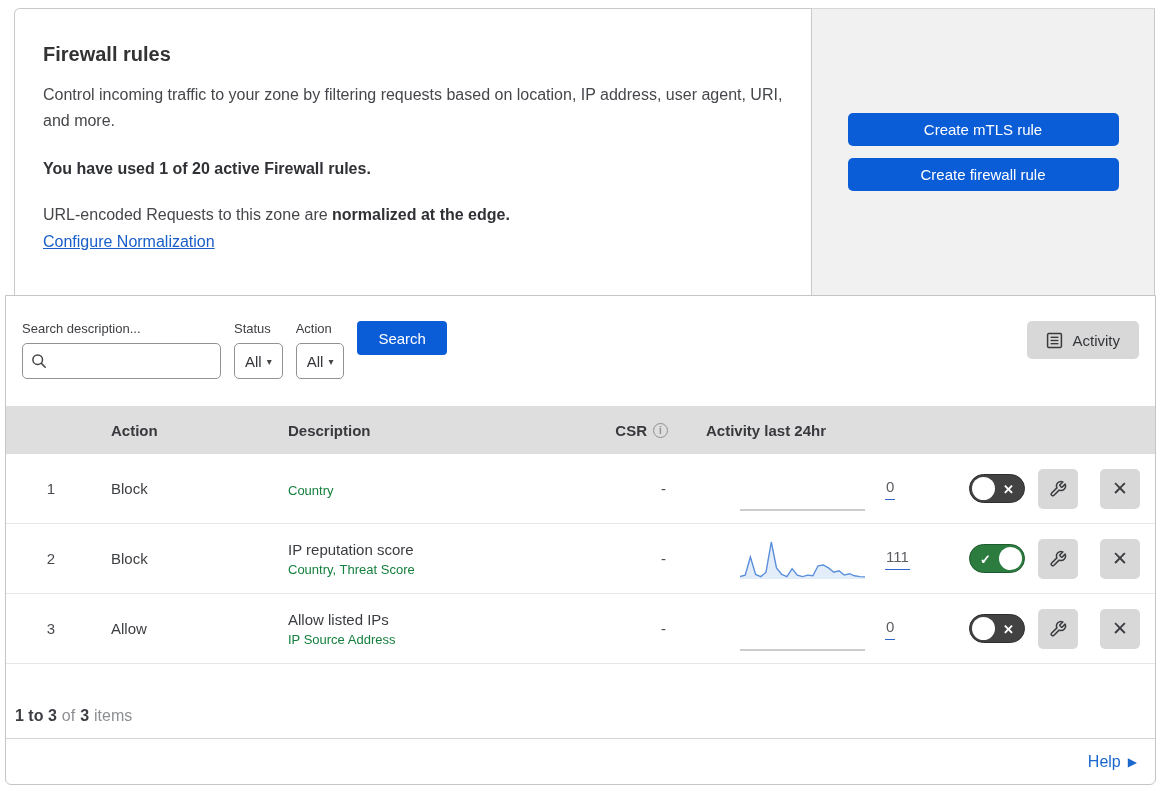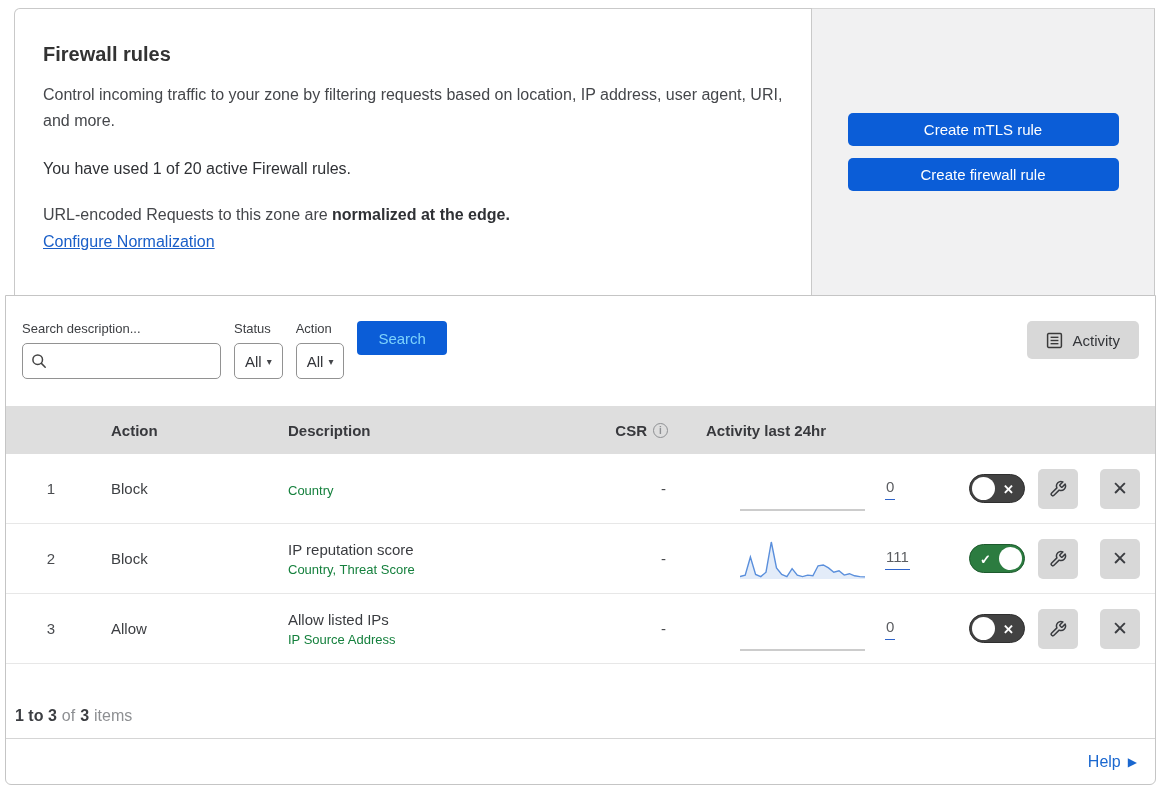--- a/index.html
+++ b/index.html
@@ -12,21 +12,21 @@
   }
   .top-section { display:flex; margin:8px 6px 0 14px; height:287px; }
   .intro-card {
     flex:0 0 798px; background:#fff;
     border:1px solid #c9c9c9; border-bottom:none;
     border-radius:6px 0 0 0;
     padding:34px 28px 0 28px;
   }
   .intro-title { font-size:20px; font-weight:600; color:#333; margin-bottom:16px; }
   .intro-desc { font-size:16px; color:#45474b; line-height:1.62; max-width:745px; margin-bottom:26px; }
-  .intro-usage { font-size:16px; font-weight:400; color:#2f3135; margin-bottom:28px; }
+  .intro-usage { font-size:16px; font-weight:700; color:#2f3135; margin-bottom:28px; }
   .intro-norm { font-size:16px; color:#45474b; margin-bottom:9px; }
   .intro-norm b { color:#2f3135; }
   .intro-link { font-size:16px; color:#1a5fc8; text-decoration:underline; cursor:pointer; display:inline-block; }
   .cta-panel {
     flex:1; background:#f1f1f2;
     border-top:1px solid #d6d6d6; border-right:1px solid #c9c9c9;
     display:flex; flex-direction:column; justify-content:center; align-items:center; gap:12px;
   }
   .blue-btn {
     width:271px; height:33px; border:none; border-radius:5px;
@@ -51,21 +51,21 @@
     font-family:"Liberation Sans",sans-serif;
   }
   .dropdown {
     height:36px; border:1px solid #929292; border-radius:5px; background:#fff;
     display:flex; align-items:center; padding:0 10px; gap:5px;
     font-size:15px; color:#33353a; cursor:pointer;
   }
   .caret { font-size:10px; color:#44464a; }
   .search-btn {
     height:34px; padding:0 21px; margin-left:0; margin-bottom:1px;
-    background:#0b5dd7; color:#7dd3fc; border:none; border-radius:4px;
+    background:#0b5dd7; color:#ffffff; border:none; border-radius:4px;
     font-size:15px; font-family:"Liberation Sans",sans-serif; cursor:pointer;
   }
   .ordering-btn {
     margin-left:auto; height:38px; padding:0 19px;
     background:#d8d8d8; border:none; border-radius:5px;
     display:flex; align-items:center; gap:9px;
     font-size:15px; color:#34363a; font-family:"Liberation Sans",sans-serif; cursor:pointer;
   }
   
   .grid-row { display:grid; grid-template-columns:90px 180px 320px 90px 230px 115px 54px 70px; align-items:center; }

